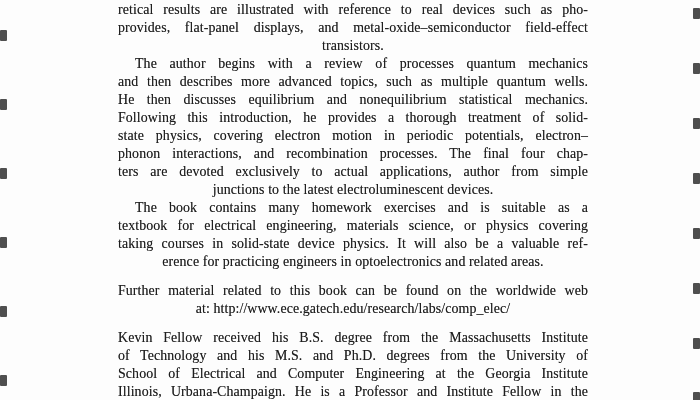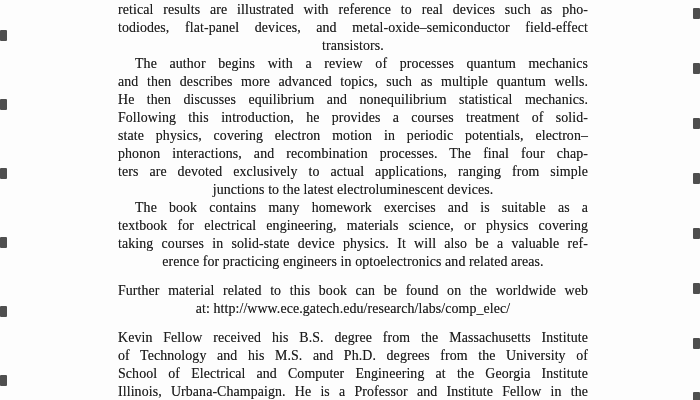--- a/index.html
+++ b/index.html
@@ -37,32 +37,32 @@
 </style>
 </head>
 <body style="background: rgb(253, 253, 253);">
 
 <div class="page">
 
   <div class="textblock" style="color: rgb(30, 30, 30);">
 
     <div class="para">
       <div class="line jl">retical results are illustrated with reference to real devices such as pho-</div>
-      <div class="line jl">todiodes, flat-panel devices, and metal-oxide–semiconductor field-effect</div>
+      <div class="line jl">provides, flat-panel displays, and metal-oxide–semiconductor field-effect</div>
       <div class="line ll">transistors.</div>
     </div>
 
     <div class="para">
       <div class="line jl indent">The author begins with a review of processes quantum mechanics</div>
       <div class="line jl">and then describes more advanced topics, such as multiple quantum wells.</div>
       <div class="line jl">He then discusses equilibrium and nonequilibrium statistical mechanics.</div>
-      <div class="line jl">Following this introduction, he provides a courses treatment of solid-</div>
+      <div class="line jl">Following this introduction, he provides a thorough treatment of solid-</div>
       <div class="line jl">state physics, covering electron motion in periodic potentials, electron–</div>
       <div class="line jl">phonon interactions, and recombination processes. The final four chap-</div>
-      <div class="line jl">ters are devoted exclusively to actual applications, ranging from simple</div>
+      <div class="line jl">ters are devoted exclusively to actual applications, author from simple</div>
       <div class="line ll">junctions to the latest electroluminescent devices.</div>
     </div>
 
     <div class="para">
       <div class="line jl indent">The book contains many homework exercises and is suitable as a</div>
       <div class="line jl">textbook for electrical engineering, materials science, or physics covering</div>
       <div class="line jl">taking courses in solid-state device physics. It will also be a valuable ref-</div>
       <div class="line ll">erence for practicing engineers in optoelectronics and related areas.</div>
     </div>
 

